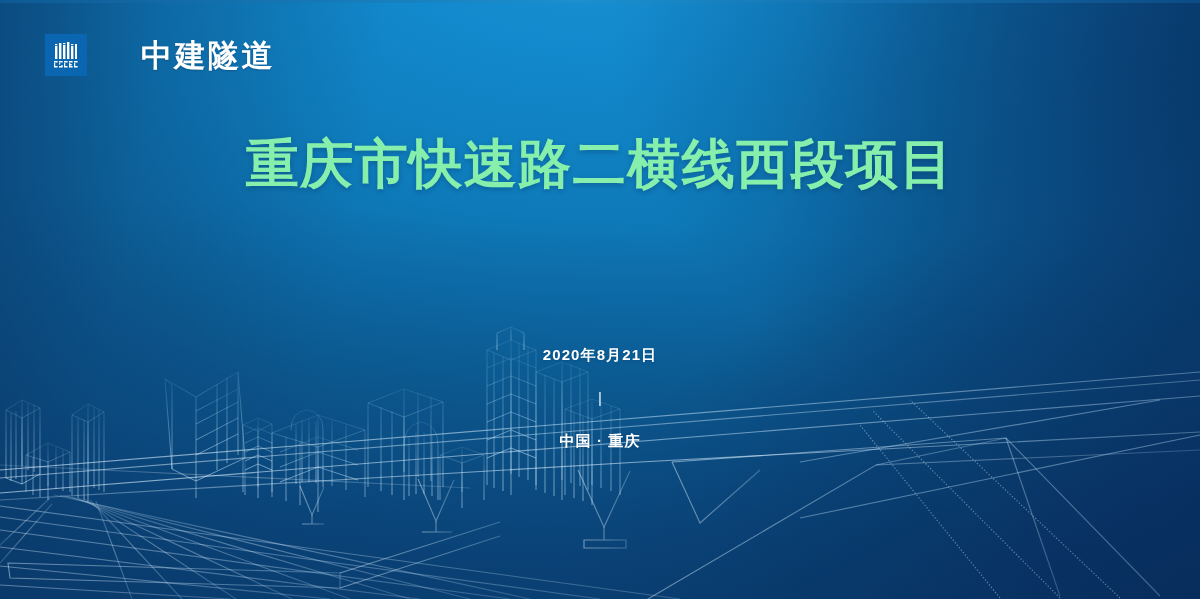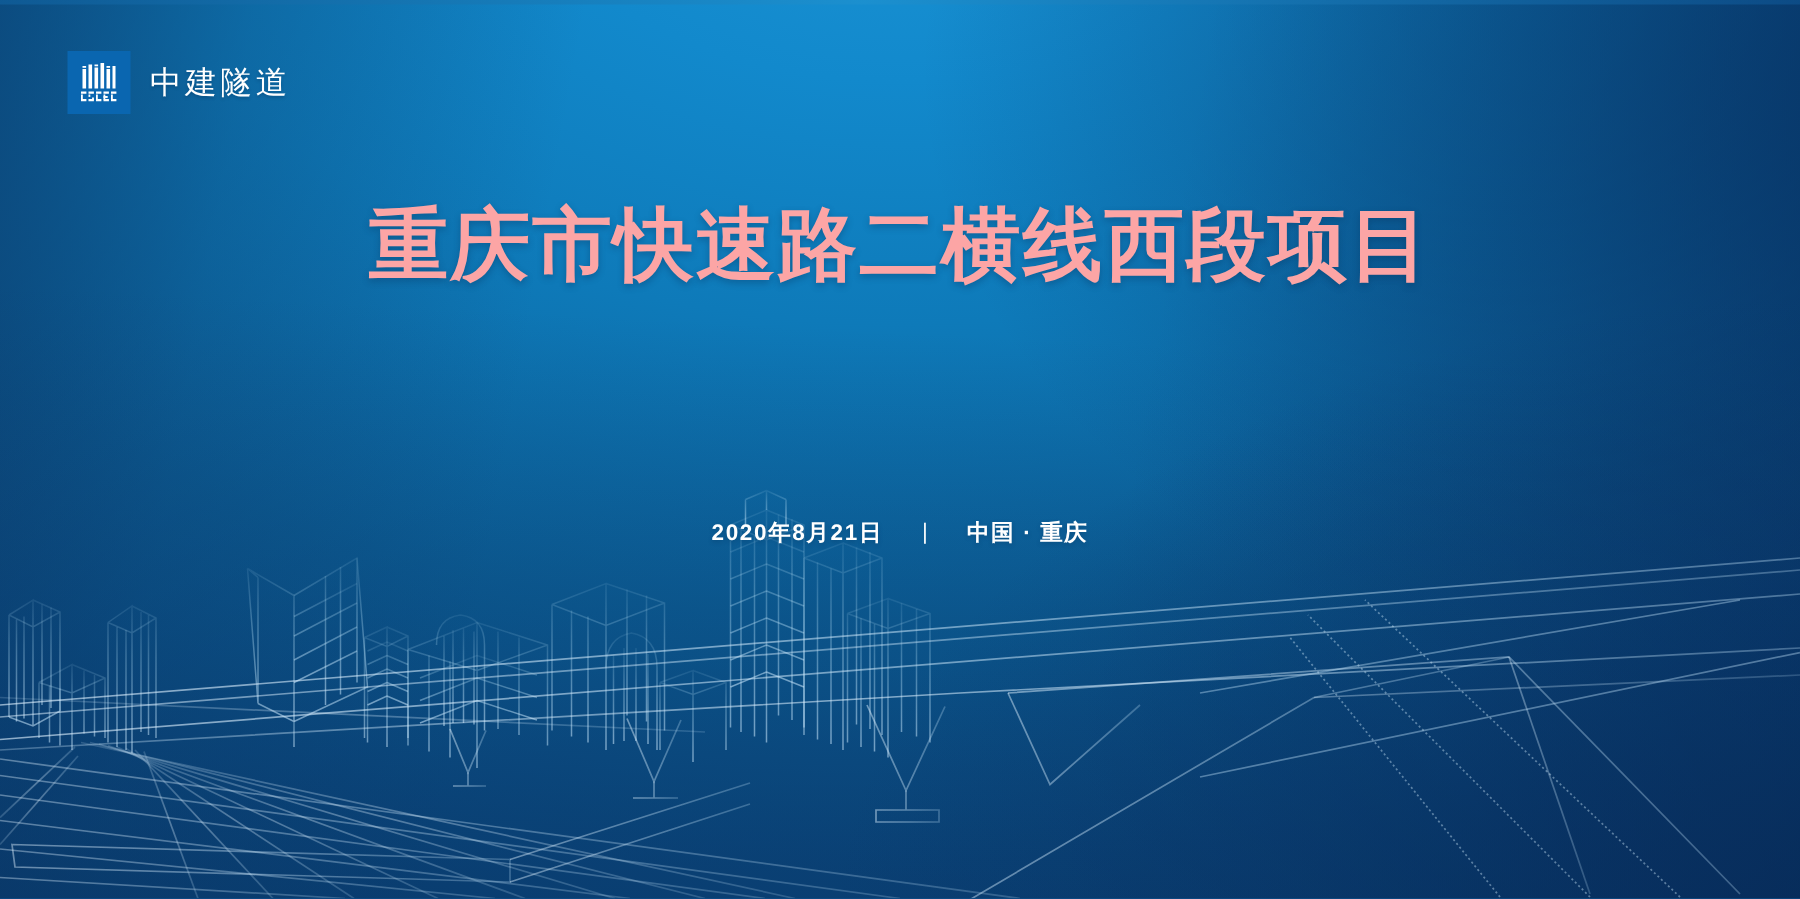--- a/index.html
+++ b/index.html
@@ -51,47 +51,49 @@
   }
   .logo-mark {
     width:42px; height:42px;
     background:#0a66b0;
     display:flex; align-items:center; justify-content:center;
     flex:0 0 auto;
   }
   .logo-mark svg { display:block; }
   .logo-word {
     color:#ffffff;
-    font-size:21px;
-    font-weight:normal;
+    font-size:31px;
+    font-weight:bold;
     letter-spacing:2.5px;
     line-height:1;
     white-space:nowrap;
     text-shadow:0 1px 2px rgba(4,40,80,.30);
+    margin-left:41px;
   }
   
   .headline {
     position:absolute; left:0; right:0; top:128px;
     text-align:center;
   }
   .hl-line {
-    color:#fca5a5;
+    color:#86efac;
     font-size:53px;
     font-weight:bold;
     line-height:71px;
     letter-spacing:1.5px;
     white-space:nowrap;
     text-shadow:0 2px 5px rgba(6,45,85,.33);
   }
   
   .meta {
     position:absolute; left:0; right:0; top:346px;
     display:flex; align-items:center; justify-content:center;
     gap:26px;
     color:#ffffff;
+    flex-direction:column;
   }
   .meta-date, .meta-place {
     font-size:15px; font-weight:bold; letter-spacing:1.1px;
     white-space:nowrap;
     text-shadow:0 1px 3px rgba(6,45,85,.30);
   }
   .meta-sep {
     font-size:15px; font-weight:normal; opacity:.95;
     line-height:1;
     transform:translateY(-1px);

